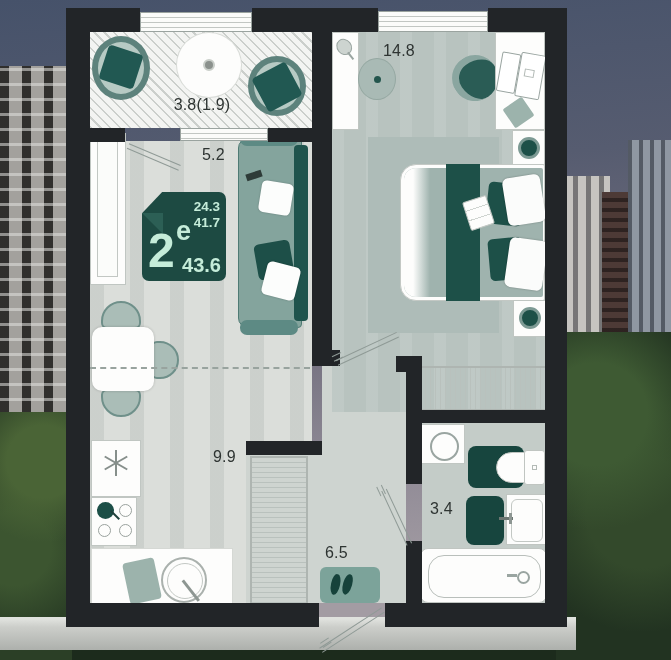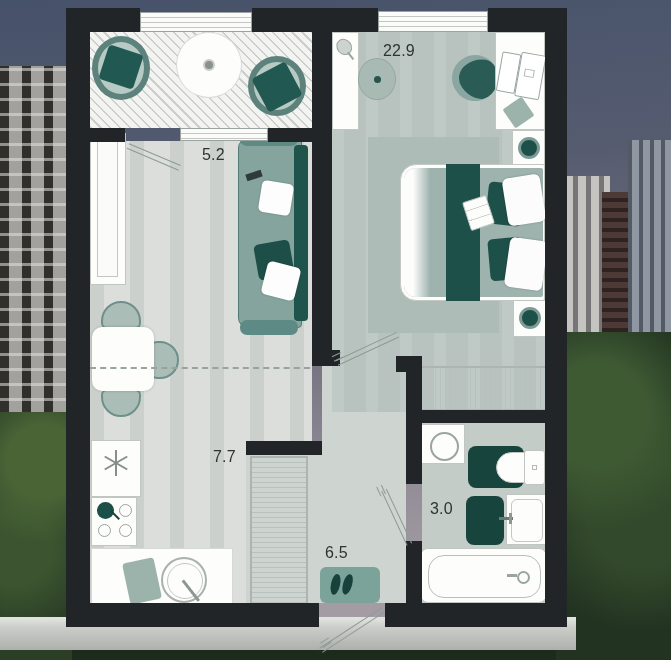--- a/index.html
+++ b/index.html
@@ -92,20 +92,30 @@
 
   <div class="abs fur" style="left:238px;top:138px;width:64px;height:190px;background:#84a49d;border:1px solid #4f7b74;border-radius:10px 4px 4px 10px;"></div>
   <div class="abs fur" style="left:240px;top:131px;width:58px;height:15px;background:#5d8a84;border-radius:7px;"></div>
   <div class="abs fur" style="left:240px;top:320px;width:58px;height:15px;background:#5d8a84;border-radius:7px;"></div>
   <div class="abs fur" style="left:294px;top:145px;width:14px;height:176px;background:#1f544d;border-radius:4px;"></div>
   <div class="abs fur" style="left:246px;top:172px;width:16px;height:7px;background:#2e3b38;transform:rotate(-18deg);"></div>
   <div class="abs fur" style="left:260px;top:182px;width:32px;height:32px;background:#fcfdfc;border-radius:5px;transform:rotate(9deg);box-shadow:0 0 2px rgba(0,0,0,.25);"></div>
   <div class="abs fur" style="left:256px;top:242px;width:36px;height:36px;background:#1d4f48;border-radius:5px;transform:rotate(-10deg);"></div>
   <div class="abs fur" style="left:264px;top:264px;width:34px;height:34px;background:#fcfdfc;border-radius:5px;transform:rotate(14deg);box-shadow:0 0 2px rgba(0,0,0,.25);"></div>
 
+  <div class="abs badge">
+    <svg width="21" height="22" style="position:absolute;left:0;top:20px;">
+      <polygon points="0,1 21,1 21,22" fill="#2c5f55" transform="rotate(0)"></polygon>
+    </svg>
+    <span style="right:6px;top:8px;font-size:13.5px;font-weight:600;">24.3</span>
+    <span style="right:6px;top:24px;font-size:13.5px;font-weight:600;">41.7</span>
+    <span style="left:6px;bottom:6px;font-size:48px;font-weight:800;">2</span>
+    <span style="left:34px;top:26px;font-size:27px;font-weight:800;">е</span>
+    <span style="right:5px;bottom:6px;font-size:20px;font-weight:800;">43.6</span>
+  </div>
 
   <div class="abs fur" style="left:101px;top:301px;width:40px;height:28px;background:#aabdb7;border:2px solid #6f908a;border-radius:20px 20px 6px 6px;"></div>
   <div class="abs fur" style="left:151px;top:341px;width:28px;height:38px;background:#aabdb7;border:2px solid #6f908a;border-radius:6px 19px 19px 6px;"></div>
   <div class="abs fur" style="left:101px;top:389px;width:40px;height:28px;background:#aabdb7;border:2px solid #6f908a;border-radius:6px 6px 20px 20px;"></div>
   <div class="abs fur" style="left:92px;top:327px;width:62px;height:64px;background:#fdfdfc;border-radius:10px;box-shadow:0 0 3px rgba(0,0,0,.2);"></div>
 
   <div class="abs dash" style="left:90px;top:367px;width:220px;"></div>
 
   <div class="abs fur white-box" style="left:91px;top:440px;width:50px;height:57px;">
     <div class="abs spoke" style="transform:rotate(0deg);"></div>
@@ -202,19 +212,20 @@
   <div class="abs wall" style="left:396px;top:356px;width:22px;height:16px;"></div>
 
   <div class="abs dline" style="left:128px;top:143px;width:56px;transform:rotate(23deg);"></div>
   <div class="abs dline" style="left:337px;top:360px;width:67px;transform:rotate(-25deg);"></div>
   <div class="abs dline" style="left:333px;top:356px;width:10px;transform:rotate(-25deg);"></div>
   <div class="abs dline" style="left:384px;top:487px;width:60px;transform:rotate(65deg);"></div>
   <div class="abs dline" style="left:379px;top:483px;width:10px;transform:rotate(65deg);"></div>
   <div class="abs dline" style="left:383px;top:607px;width:74px;transform:rotate(147deg);"></div>
   <div class="abs dline" style="left:330px;top:637px;width:10px;transform:rotate(147deg);"></div>
 
+  <div class="abs label" style="left:150px;top:96px;width:104px;text-align:center;">3.8(1.9)</div>
   <div class="abs label" style="left:202px;top:146px;">5.2</div>
-  <div class="abs label" style="left:383px;top:42px;">22.9</div>
-  <div class="abs label" style="left:213px;top:448px;">7.7</div>
+  <div class="abs label" style="left:383px;top:42px;">14.8</div>
+  <div class="abs label" style="left:213px;top:448px;">9.9</div>
   <div class="abs label" style="left:325px;top:544px;">6.5</div>
-  <div class="abs label" style="left:430px;top:500px;">3.0</div>
+  <div class="abs label" style="left:430px;top:500px;">3.4</div>
 
 </div>
 
 </body></html>

